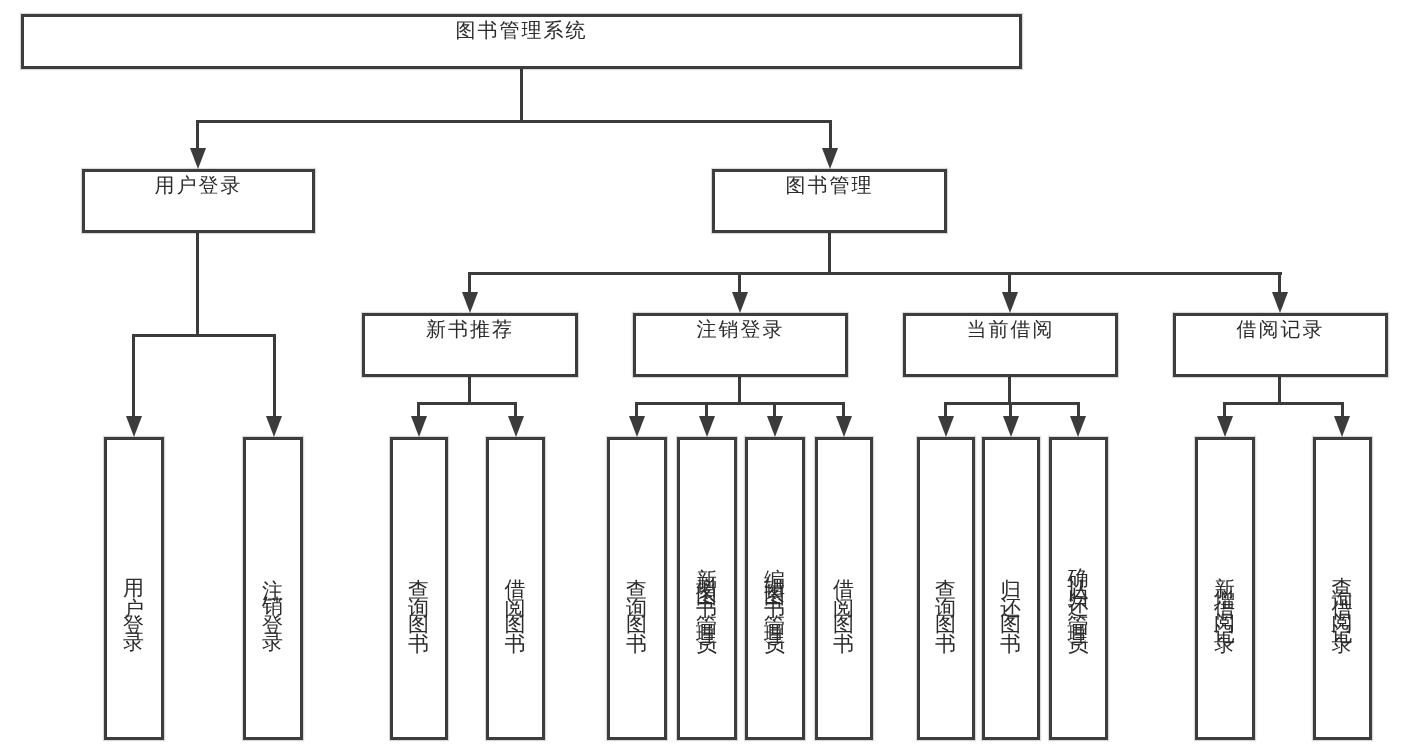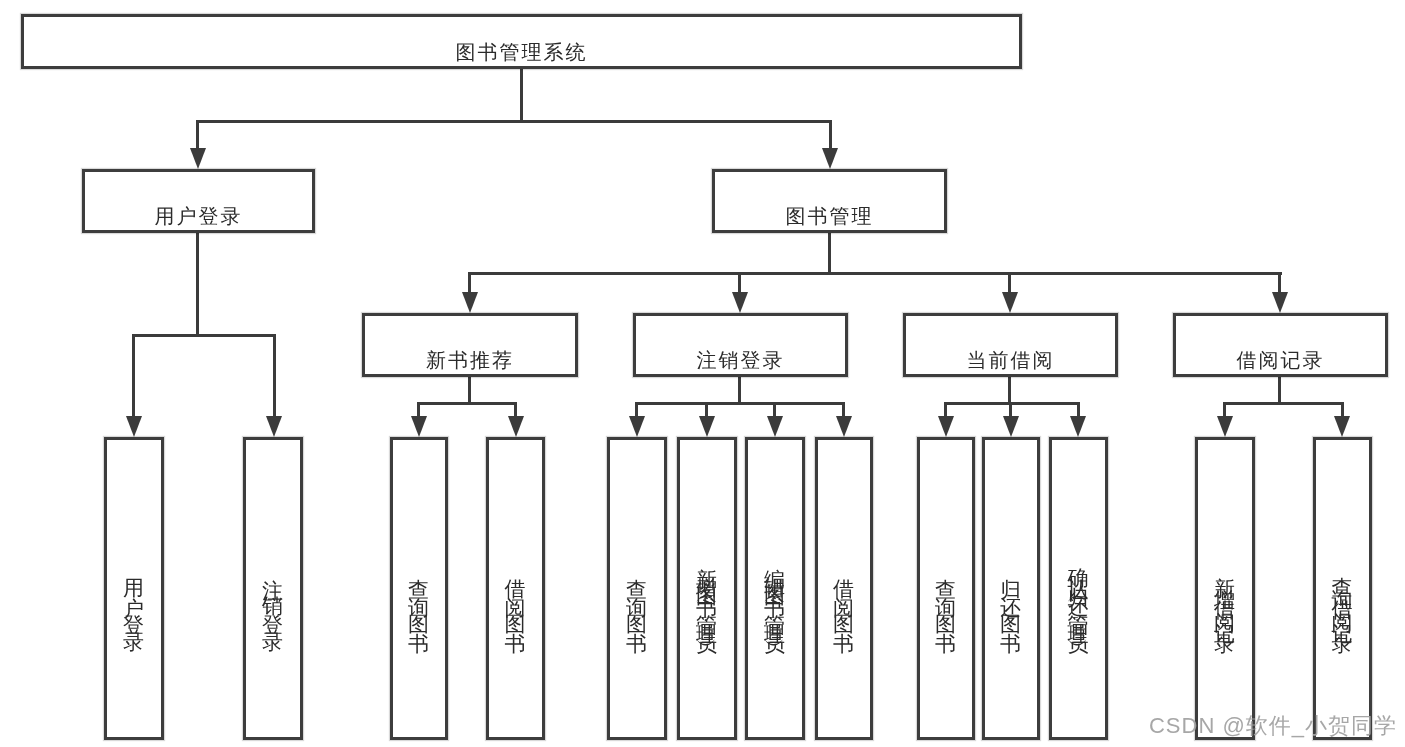--- a/index.html
+++ b/index.html
@@ -3,21 +3,21 @@
 <meta charset="utf-8">
 <style>
   html,body{margin:0;padding:0;background:#fff;}
   #canvas{
     position:relative;width:1405px;height:747px;background:#fff;overflow:hidden;
     font-family:"Liberation Sans","DejaVu Sans",sans-serif;
   }
   .box{
     position:absolute;box-sizing:border-box;background:#fff;
     border:3px solid #3d3d3d;box-shadow:0 0 1px 1px rgba(0,0,0,0.15);
-    display:flex;align-items:flex-end;justify-content:center;
+    display:flex;align-items:flex-start;justify-content:center;
     color:#2b2b2b;font-size:20px;letter-spacing:2px;
     z-index:2;
   }
   .leaf{
     position:absolute;box-sizing:border-box;background:#fff;
     border:3px solid #3d3d3d;box-shadow:0 0 1px 1px rgba(0,0,0,0.15);
     display:flex;align-items:center;justify-content:center;
     color:#2b2b2b;z-index:2;
   }
   .vtext{
@@ -165,15 +165,14 @@
   <div class="v" style="left:1077px;top:402px;height:16px;"></div>
   <div class="arrow" style="left:1070px;top:416px;"></div>
 
   <div class="v" style="left:1278px;top:376px;height:29px;"></div>
   <div class="h" style="left:1223px;top:402px;width:121px;"></div>
   <div class="v" style="left:1223px;top:402px;height:16px;"></div>
   <div class="arrow" style="left:1217px;top:416px;"></div>
   <div class="v" style="left:1341px;top:402px;height:16px;"></div>
   <div class="arrow" style="left:1334px;top:416px;"></div>
 
-  <div id="watermark">CSDN @软件_小贺同学</div>
 
 </div>
 
 </body></html>

